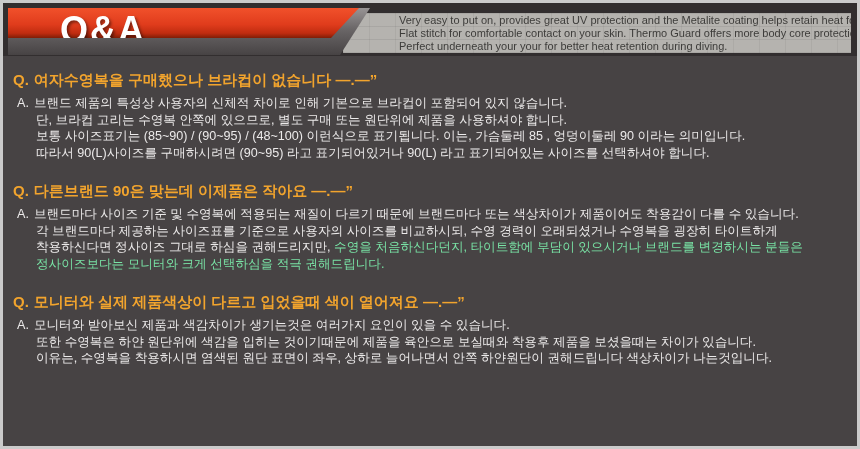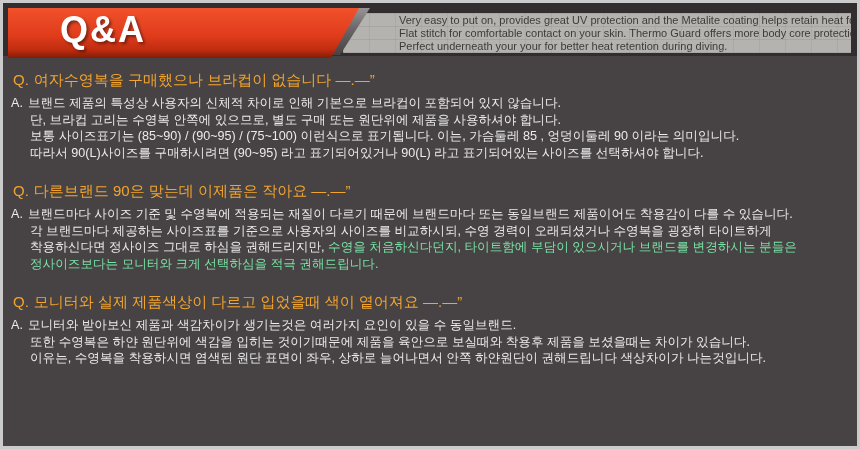--- a/index.html
+++ b/index.html
@@ -46,52 +46,52 @@
   .badge-wedge {
     position: absolute;
     left: 5px; top: 5px;
     width: 362px; height: 47px;
     background: linear-gradient(180deg, #989495 0%, #6a6667 45%, #474344 100%);
     clip-path: polygon(0 0, 100% 0, calc(100% - 30px) 100%, 0 100%);
   }
   .badge {
     position: absolute;
     left: 5px; top: 5px;
-    width: 351px; height: 50px;
+    width: 351px; height: 30px;
     box-sizing: border-box;
     background: linear-gradient(180deg, var(--badge-top, #f1512b) 0%, #e03c1c 55%, var(--badge-bottom, #c02c10) 84%, #801d06 100%);
     clip-path: polygon(0 0, 100% 0, calc(100% - 28px) 100%, 0 100%);
     color: var(--logo-text, #ffffff);
     font-size: 36px;
     font-weight: bold;
     line-height: 44px;
     letter-spacing: 2px;
     padding-left: 52px;
     text-shadow: 2px 2px 3px rgba(0,0,0,0.45);
   }
   
   .qa-list {
     padding: 6px 8px 0 8px;
   }
   .q-line {
     font-size: 15px;
-    font-weight: normal;
+    font-weight: bold;
     line-height: 20px;
     color: var(--question-text, #f2a42d);
     margin: 20px 0 5px 2px;
     white-space: nowrap;
     overflow: hidden;
   }
   .qa-item:first-child .q-line { margin-top: 8px; }
   .a-line {
     font-size: 12.6px;
     line-height: 16.5px;
     color: var(--answer-text, #eceaea);
     padding-left: 19px;
-    margin-left: 0;
+    margin-left: 6px;
     white-space: nowrap;
     overflow: hidden;
   }
   .a-line.first { padding-left: 0; }
   .hl { color: var(--highlight-text, #79e3a5); font-weight: normal; }
   .prefix { margin-right: 5px; }
 </style>
 </head>
 <body>
 
@@ -107,30 +107,30 @@
       <span>Q&amp;A</span>
     </div>
   </div>
   <div class="qa-list" id="qa-list">
       <div class="qa-item">
         <div class="q-line"><span class="prefix">Q.</span><span>여자수영복을 구매했으나 브라컵이 없습니다 —.—”</span></div>
         <div class="a-line first"><span class="prefix">A.</span><span>브랜드 제품의 특성상 사용자의 신체적 차이로 인해 기본으로 브라컵이 포함되어 있지 않습니다.</span></div>
         <div class="a-line"><span>단, 브라컵 고리는 수영복 안쪽에 있으므로, 별도 구매 또는 원단위에 제품을 사용하셔야 합니다.</span></div>
       </div>
       <div class="qa-item">
-        <div class="a-line"><span>보통 사이즈표기는 (85~90) / (90~95) / (75~100) 이런식으로 표기됩니다. 이는, 가슴둘레 85 , 엉덩이둘레 90 이라는 의미입니다.</span></div>
+        <div class="a-line"><span>보통 사이즈표기는 (85~90) / (90~95) / (48~100) 이런식으로 표기됩니다. 이는, 가슴둘레 85 , 엉덩이둘레 90 이라는 의미입니다.</span></div>
         <div class="a-line"><span>따라서 90(L)사이즈를 구매하시려면 (90~95) 라고 표기되어있거나 90(L) 라고 표기되어있는 사이즈를 선택하셔야 합니다.</span></div>
       </div>
       <div class="qa-item">
         <div class="q-line"><span class="prefix">Q.</span><span>다른브랜드 90은 맞는데 이제품은 작아요 —.—”</span></div>
-        <div class="a-line first"><span class="prefix">A.</span><span>브랜드마다 사이즈 기준 및 수영복에 적용되는 재질이 다르기 때문에 브랜드마다 또는 동일브랜드 제품이어도 착용감이 다를 수 있습니다.</span></div>
+        <div class="a-line first"><span class="prefix">A.</span><span>브랜드마다 사이즈 기준 및 수영복에 적용되는 재질이 다르기 때문에 브랜드마다 또는 색상차이가 제품이어도 착용감이 다를 수 있습니다.</span></div>
         <div class="a-line"><span>각 브랜드마다 제공하는 사이즈표를 기준으로 사용자의 사이즈를 비교하시되, 수영 경력이 오래되셨거나 수영복을 굉장히 타이트하게</span></div>
         <div class="a-line"><span>착용하신다면 정사이즈 그대로 하심을 권해드리지만, </span><span class="hl">수영을 처음하신다던지, 타이트함에 부담이 있으시거나 브랜드를 변경하시는 분들은</span></div>
         <div class="a-line"><span class="hl">정사이즈보다는 모니터와 크게 선택하심을 적극 권해드립니다.</span></div>
       </div>
       <div class="qa-item">
         <div class="q-line"><span class="prefix">Q.</span><span>모니터와 실제 제품색상이 다르고 입었을때 색이 옅어져요 —.—”</span></div>
-        <div class="a-line first"><span class="prefix">A.</span><span>모니터와 받아보신 제품과 색감차이가 생기는것은 여러가지 요인이 있을 수 동일브랜드.</span></div>
+        <div class="a-line first"><span class="prefix">A.</span><span>모니터와 받아보신 제품과 색감차이가 생기는것은 여러가지 요인이 있을 수 있습니다.</span></div>
         <div class="a-line"><span>또한 수영복은 하얀 원단위에 색감을 입히는 것이기때문에 제품을 육안으로 보실때와 착용후 제품을 보셨을때는 차이가 있습니다.</span></div>
         <div class="a-line"><span>이유는, 수영복을 착용하시면 염색된 원단 표면이 좌우, 상하로 늘어나면서 안쪽 하얀원단이 권해드립니다 색상차이가 나는것입니다.</span></div>
       </div>
     </div>
 </div>
 
 </body></html>

